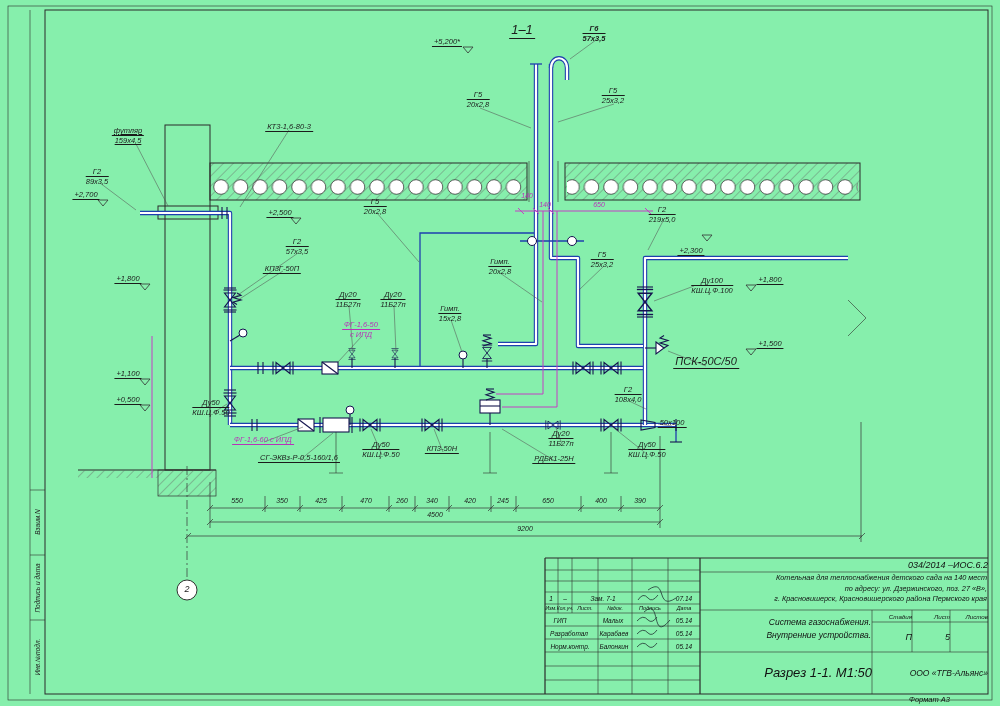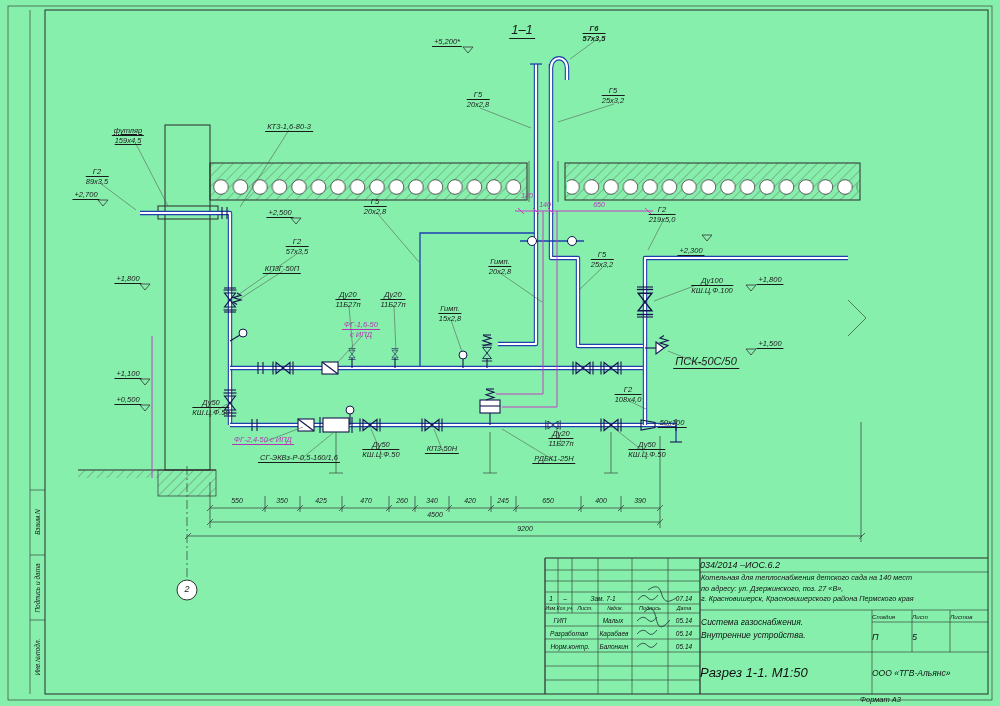--- a/index.html
+++ b/index.html
@@ -22,21 +22,21 @@
   #labels-layer{position:absolute;left:0;top:0;width:1000px;height:706px;pointer-events:none}
   .dl{position:absolute;transform:translateX(-50%);text-align:center;font-style:italic;
       color:#1b1b1b;line-height:1.2;white-space:nowrap}
   .dl span{display:block}
   .dl .fr{border-bottom:1px solid currentColor;padding:0 2px}
   .dl.ul .lt{border-bottom:1px solid currentColor;padding:0 2px}
   .dl.mg{color:#b832b8}
   .strip{position:absolute;left:37px;transform:translate(-50%,-50%) rotate(-90deg);
          font-style:italic;font-size:6.5px;color:#222;white-space:nowrap}
   
-  .tbc{position:absolute;text-align:left;color:#111;white-space:pre-line;font-style:italic}
+  .tbc{position:absolute;text-align:right;color:#111;white-space:pre-line;font-style:italic}
   .tbl{position:absolute;transform:translate(-50%,-50%);font-style:italic;color:#111;white-space:nowrap}
 </style>
 </head>
 <body>
 
 <div id="sheet">
 
 <svg id="linework" width="1000" height="706" viewBox="0 0 1000 706">
   <defs>
     <pattern id="ph" width="7" height="7" patternUnits="userSpaceOnUse" patternTransform="rotate(45)">
@@ -333,21 +333,21 @@
         <span>108х4,0</span>
       </div>
       <div class="dl ul" style="left: 672px; top: 418px; font-size: 7.5px;">
         <span class="lt">50х100</span>
       </div>
       <div class="dl" style="left: 211px; top: 398px; font-size: 7.5px;">
         <span class="lt fr">Ду50</span>
         <span>КШ.Ц.Ф.50</span>
       </div>
       <div class="dl mg ul" style="left: 263px; top: 435px; font-size: 7.5px;">
-        <span class="lt">ФГ-2,4-50 с ИПД</span>
+        <span class="lt">ФГ-1,6-60 с ИПД</span>
       </div>
       <div class="dl ul" style="left: 299px; top: 453px; font-size: 7.5px;">
         <span class="lt">СГ-ЭКВз-Р-0,5-160/1,6</span>
       </div>
       <div class="dl" style="left: 381px; top: 440px; font-size: 7.5px;">
         <span class="lt fr">Ду50</span>
         <span>КШ.Ц.Ф.50</span>
       </div>
       <div class="dl ul" style="left: 442px; top: 444px; font-size: 7.5px; font-style: italic;">
         <span class="lt">КП3-50Н</span>

